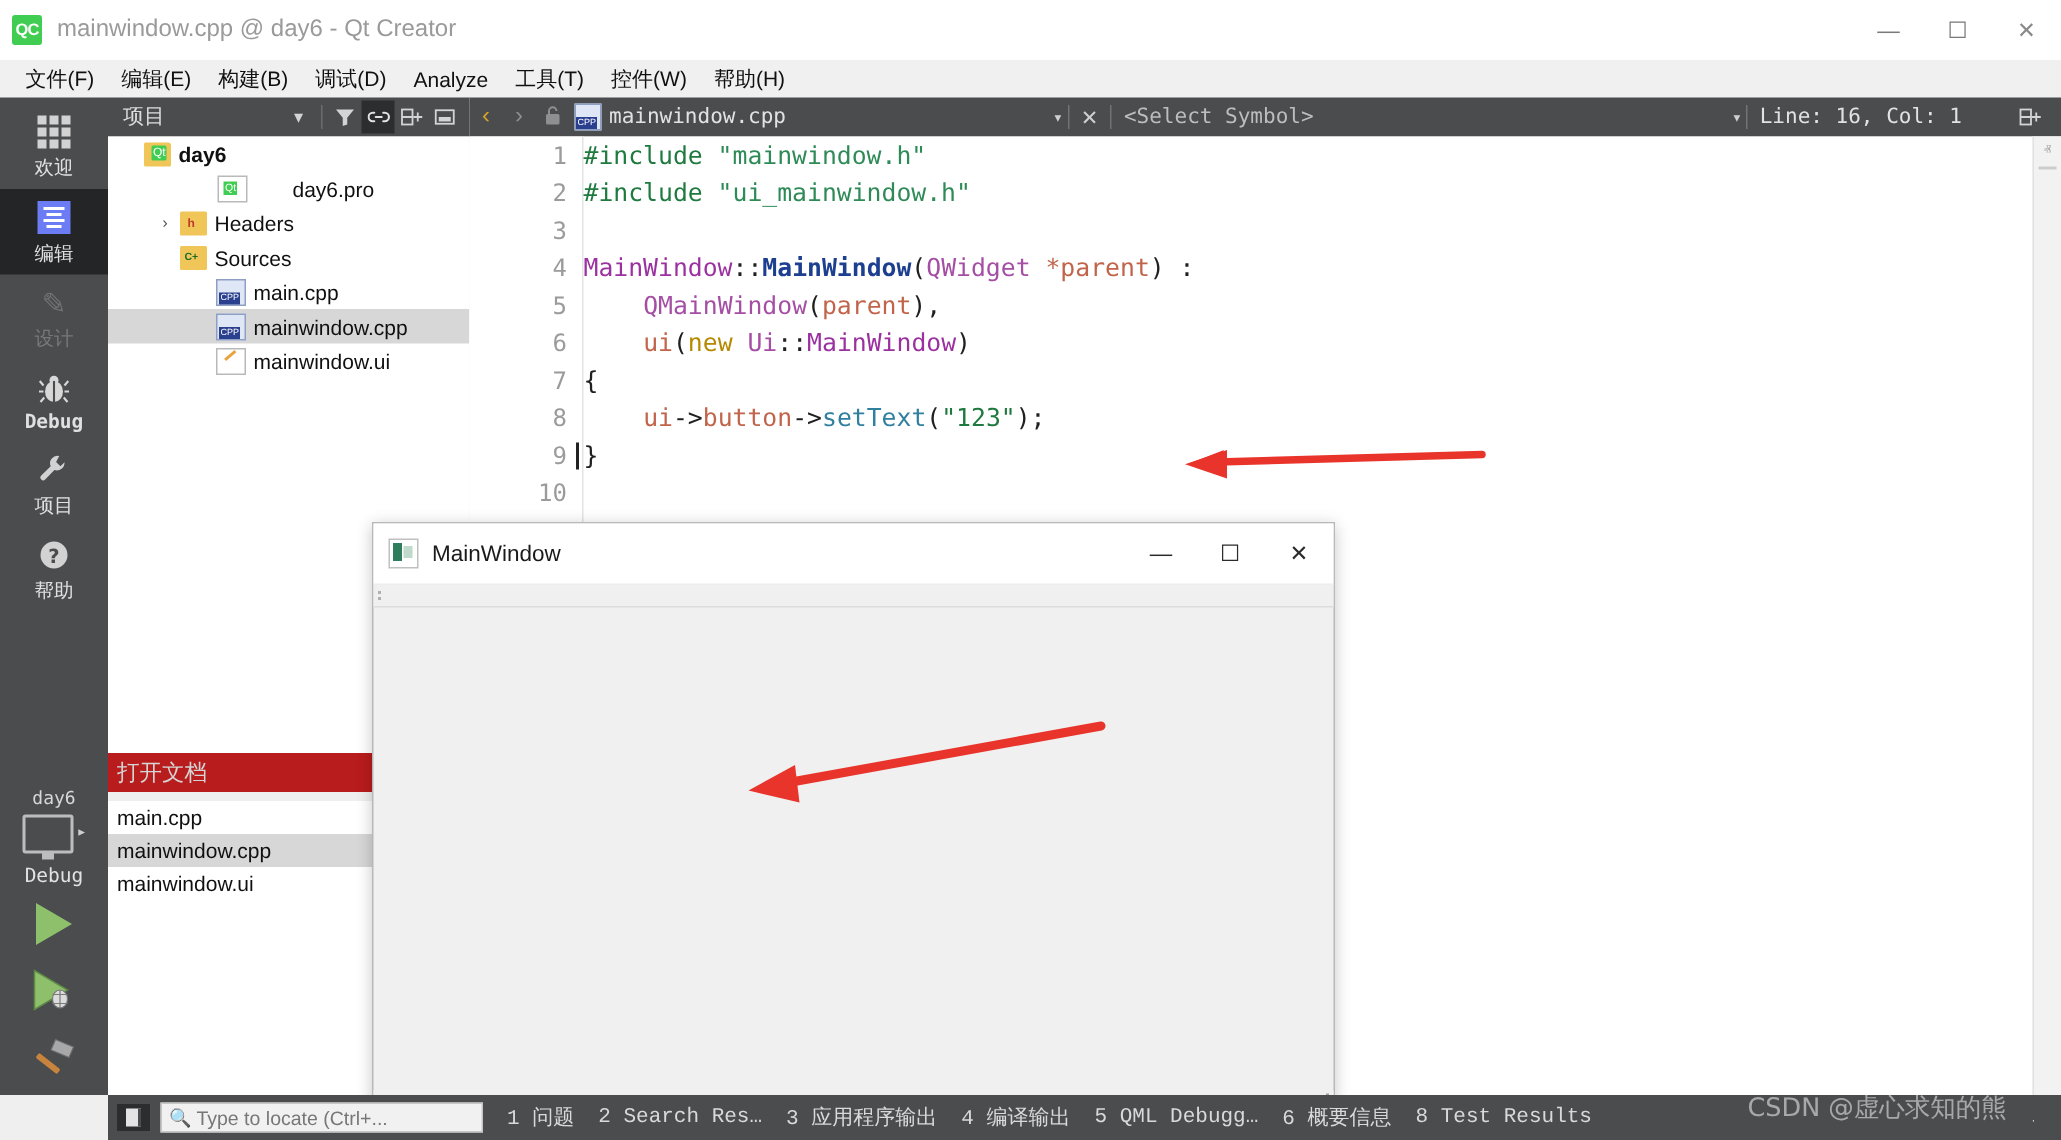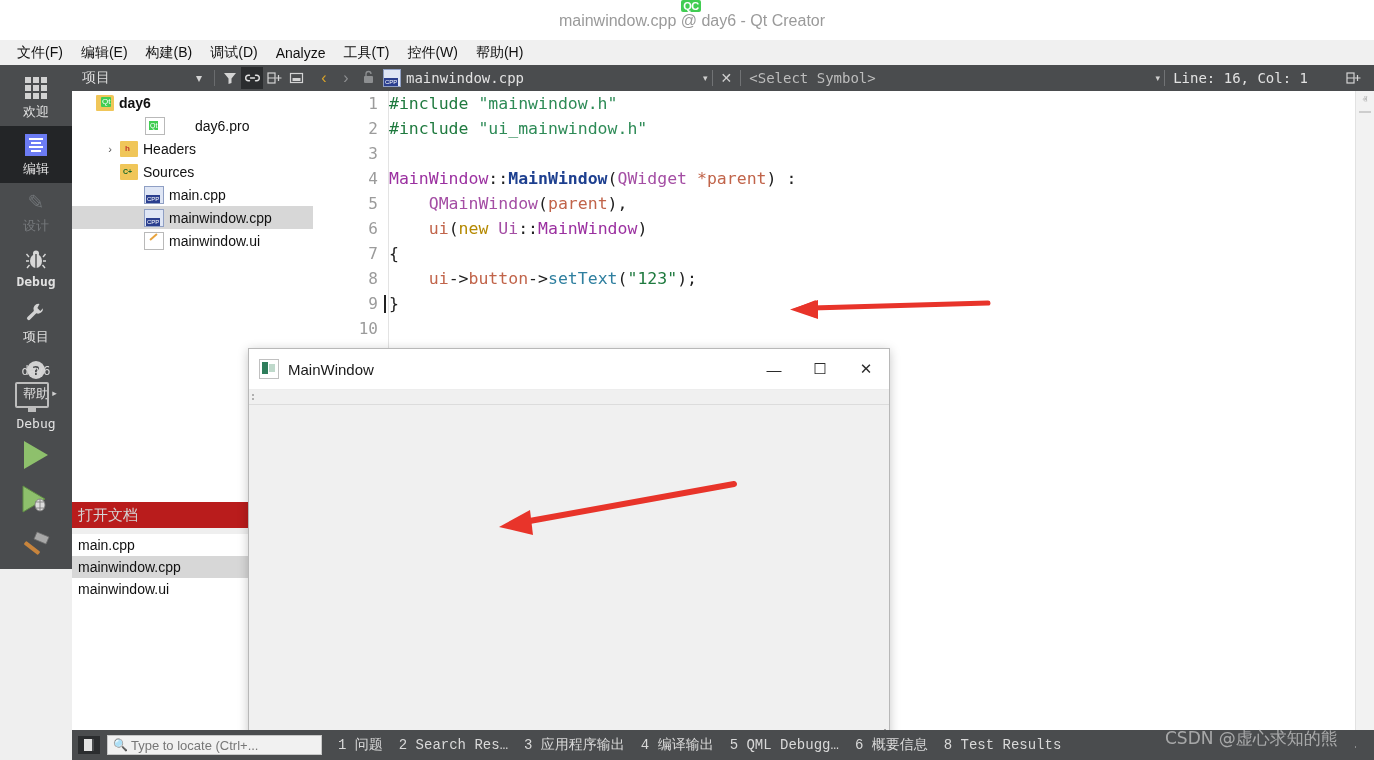--- a/index.html
+++ b/index.html
@@ -23,21 +23,20 @@
 
   
   .titlebar {
     position: absolute;
     left: 0; top: 0;
     width: 1374px; height: 40px;
     background: #ffffff;
     border-bottom: 1px solid #e8e8e8;
     display: flex;
     align-items: center;
-    flex-direction: column;
   }
   .qc-logo {
     width: 20px; height: 20px;
     margin-left: 8px;
     background: #41cd52;
     border-radius: 2px;
     color: #ffffff;
     font-size: 11px;
     font-weight: bold;
     display: flex;
@@ -80,21 +79,21 @@
     font-size: 14px;
     color: #101010;
     padding: 2px 9px;
     white-space: nowrap;
   }
 
   
   .modebar {
     position: absolute;
     left: 0; top: 65px;
-    width: 72px; height: 504px;
+    width: 72px; height: 665px;
     background: #4a4c4e;
     color: #e6e6e6;
   }
   .mode-item {
     width: 72px;
     padding: 6px 0 5px 0;
     display: flex;
     flex-direction: column;
     align-items: center;
     box-sizing: border-box;

